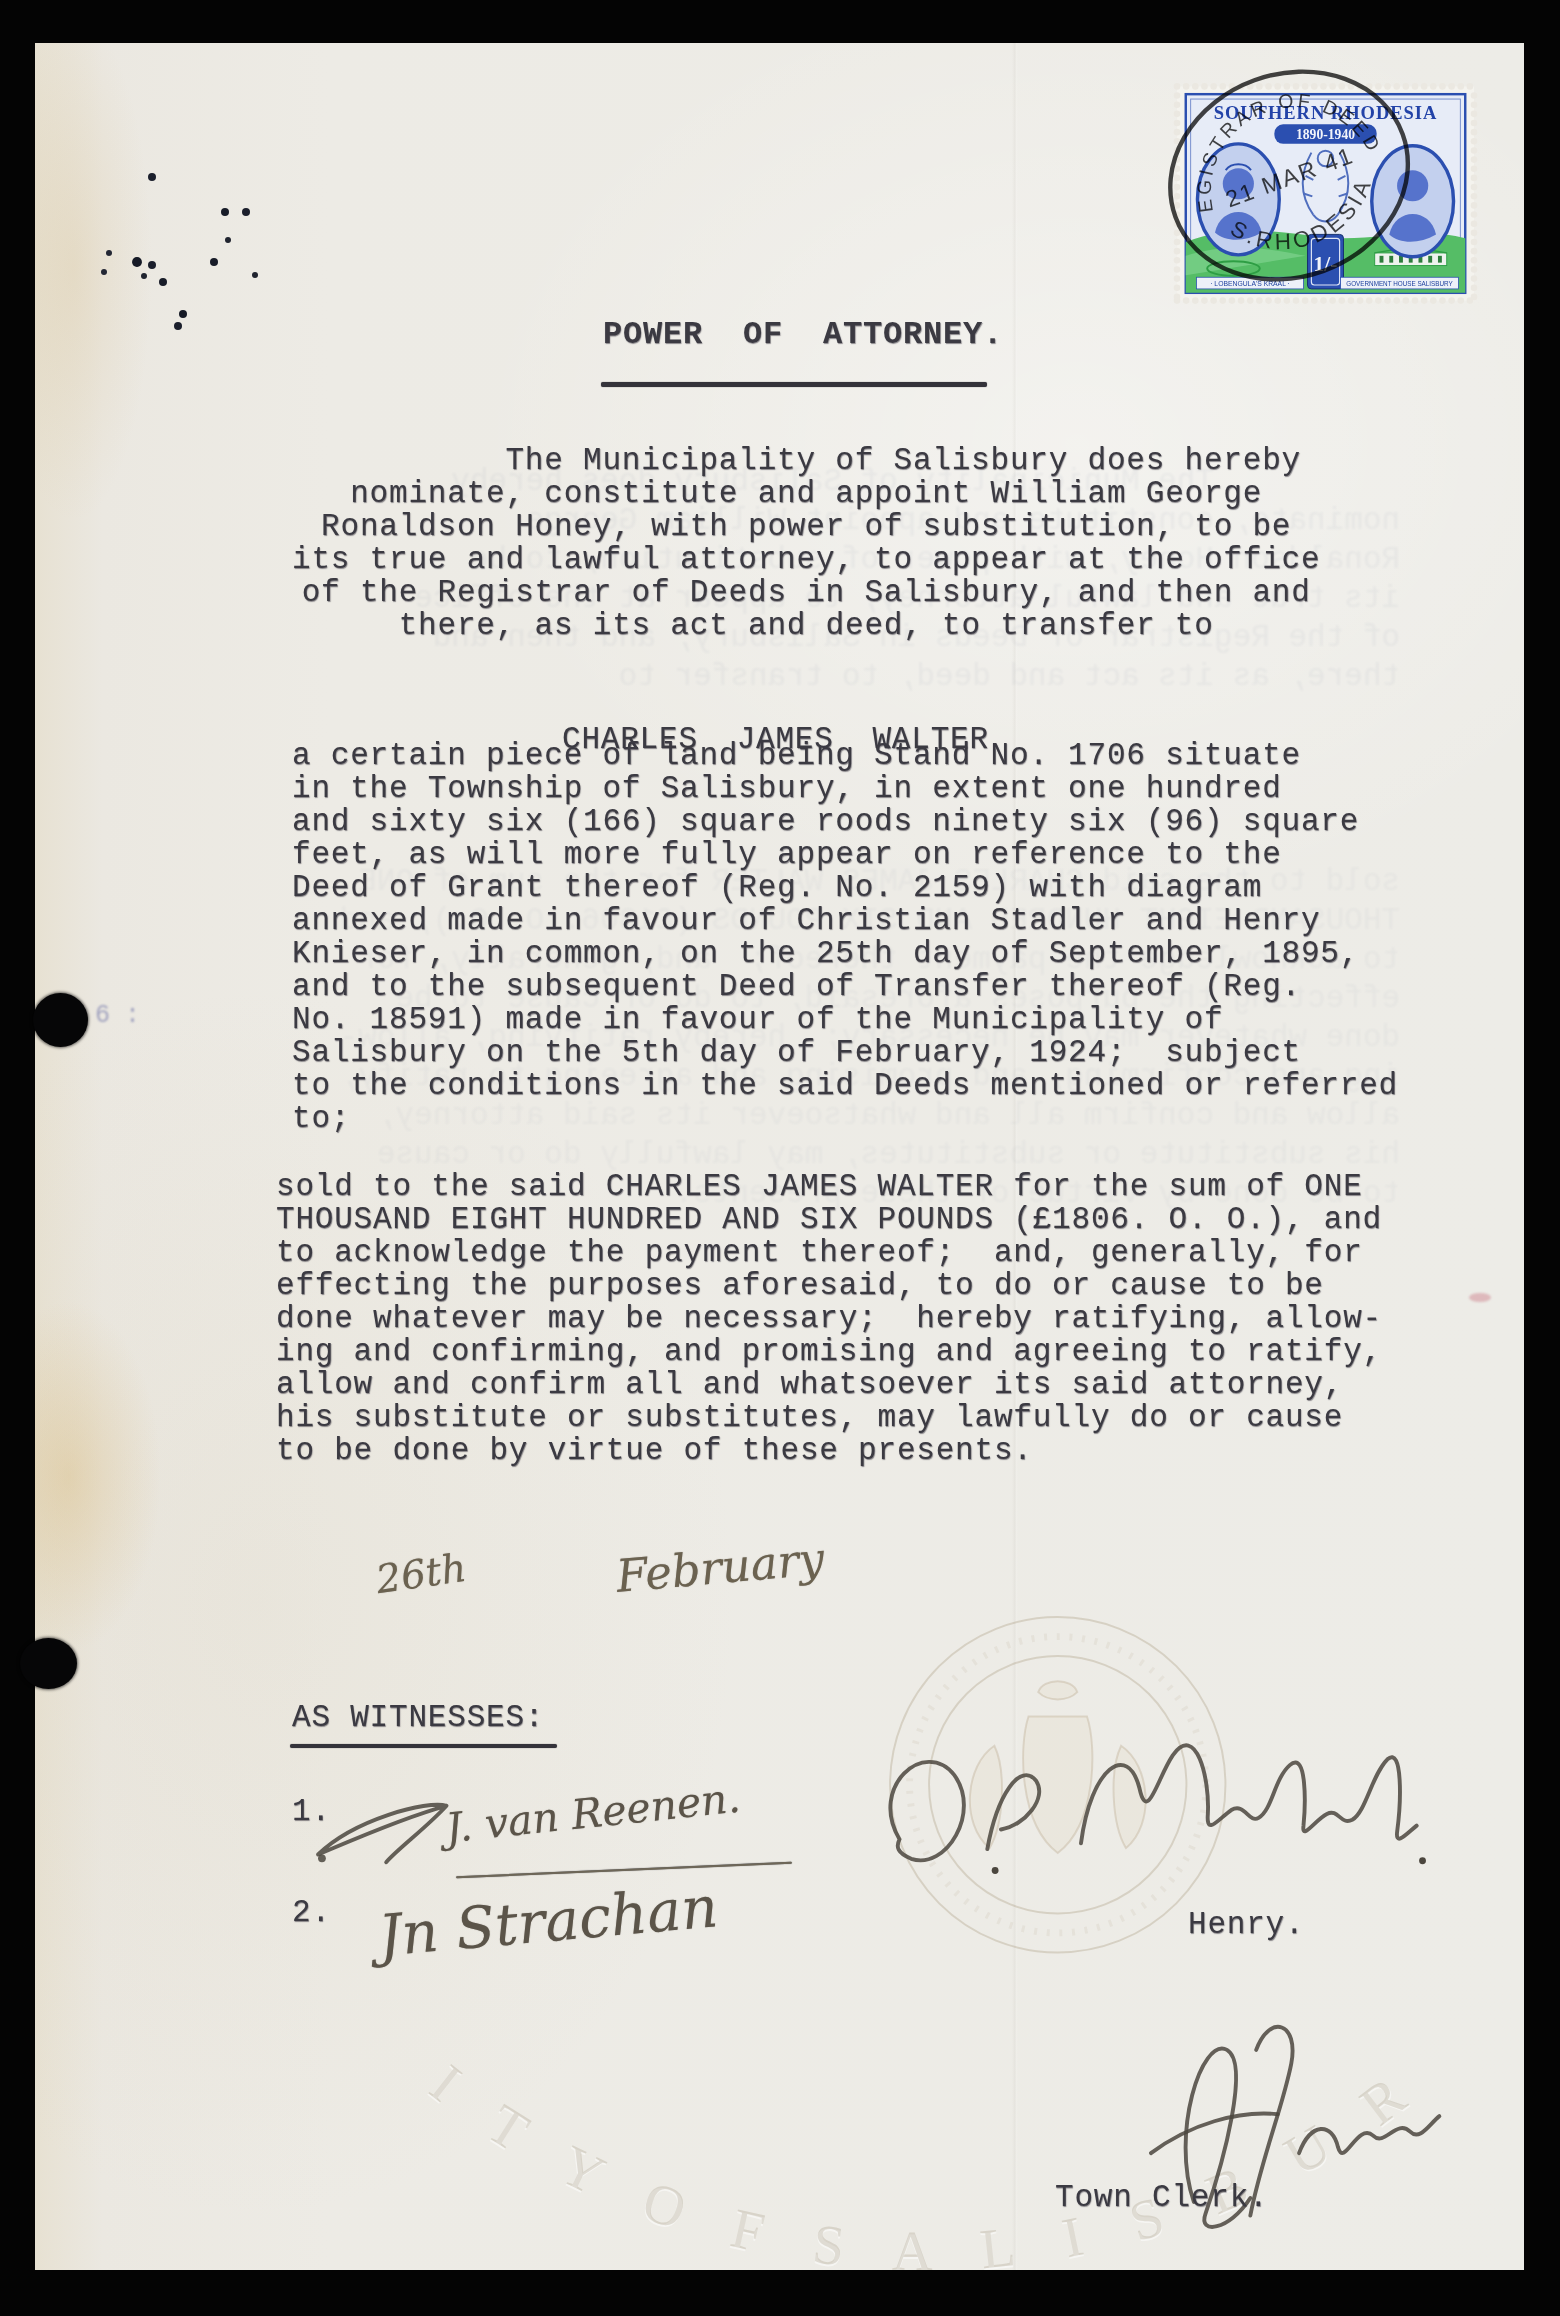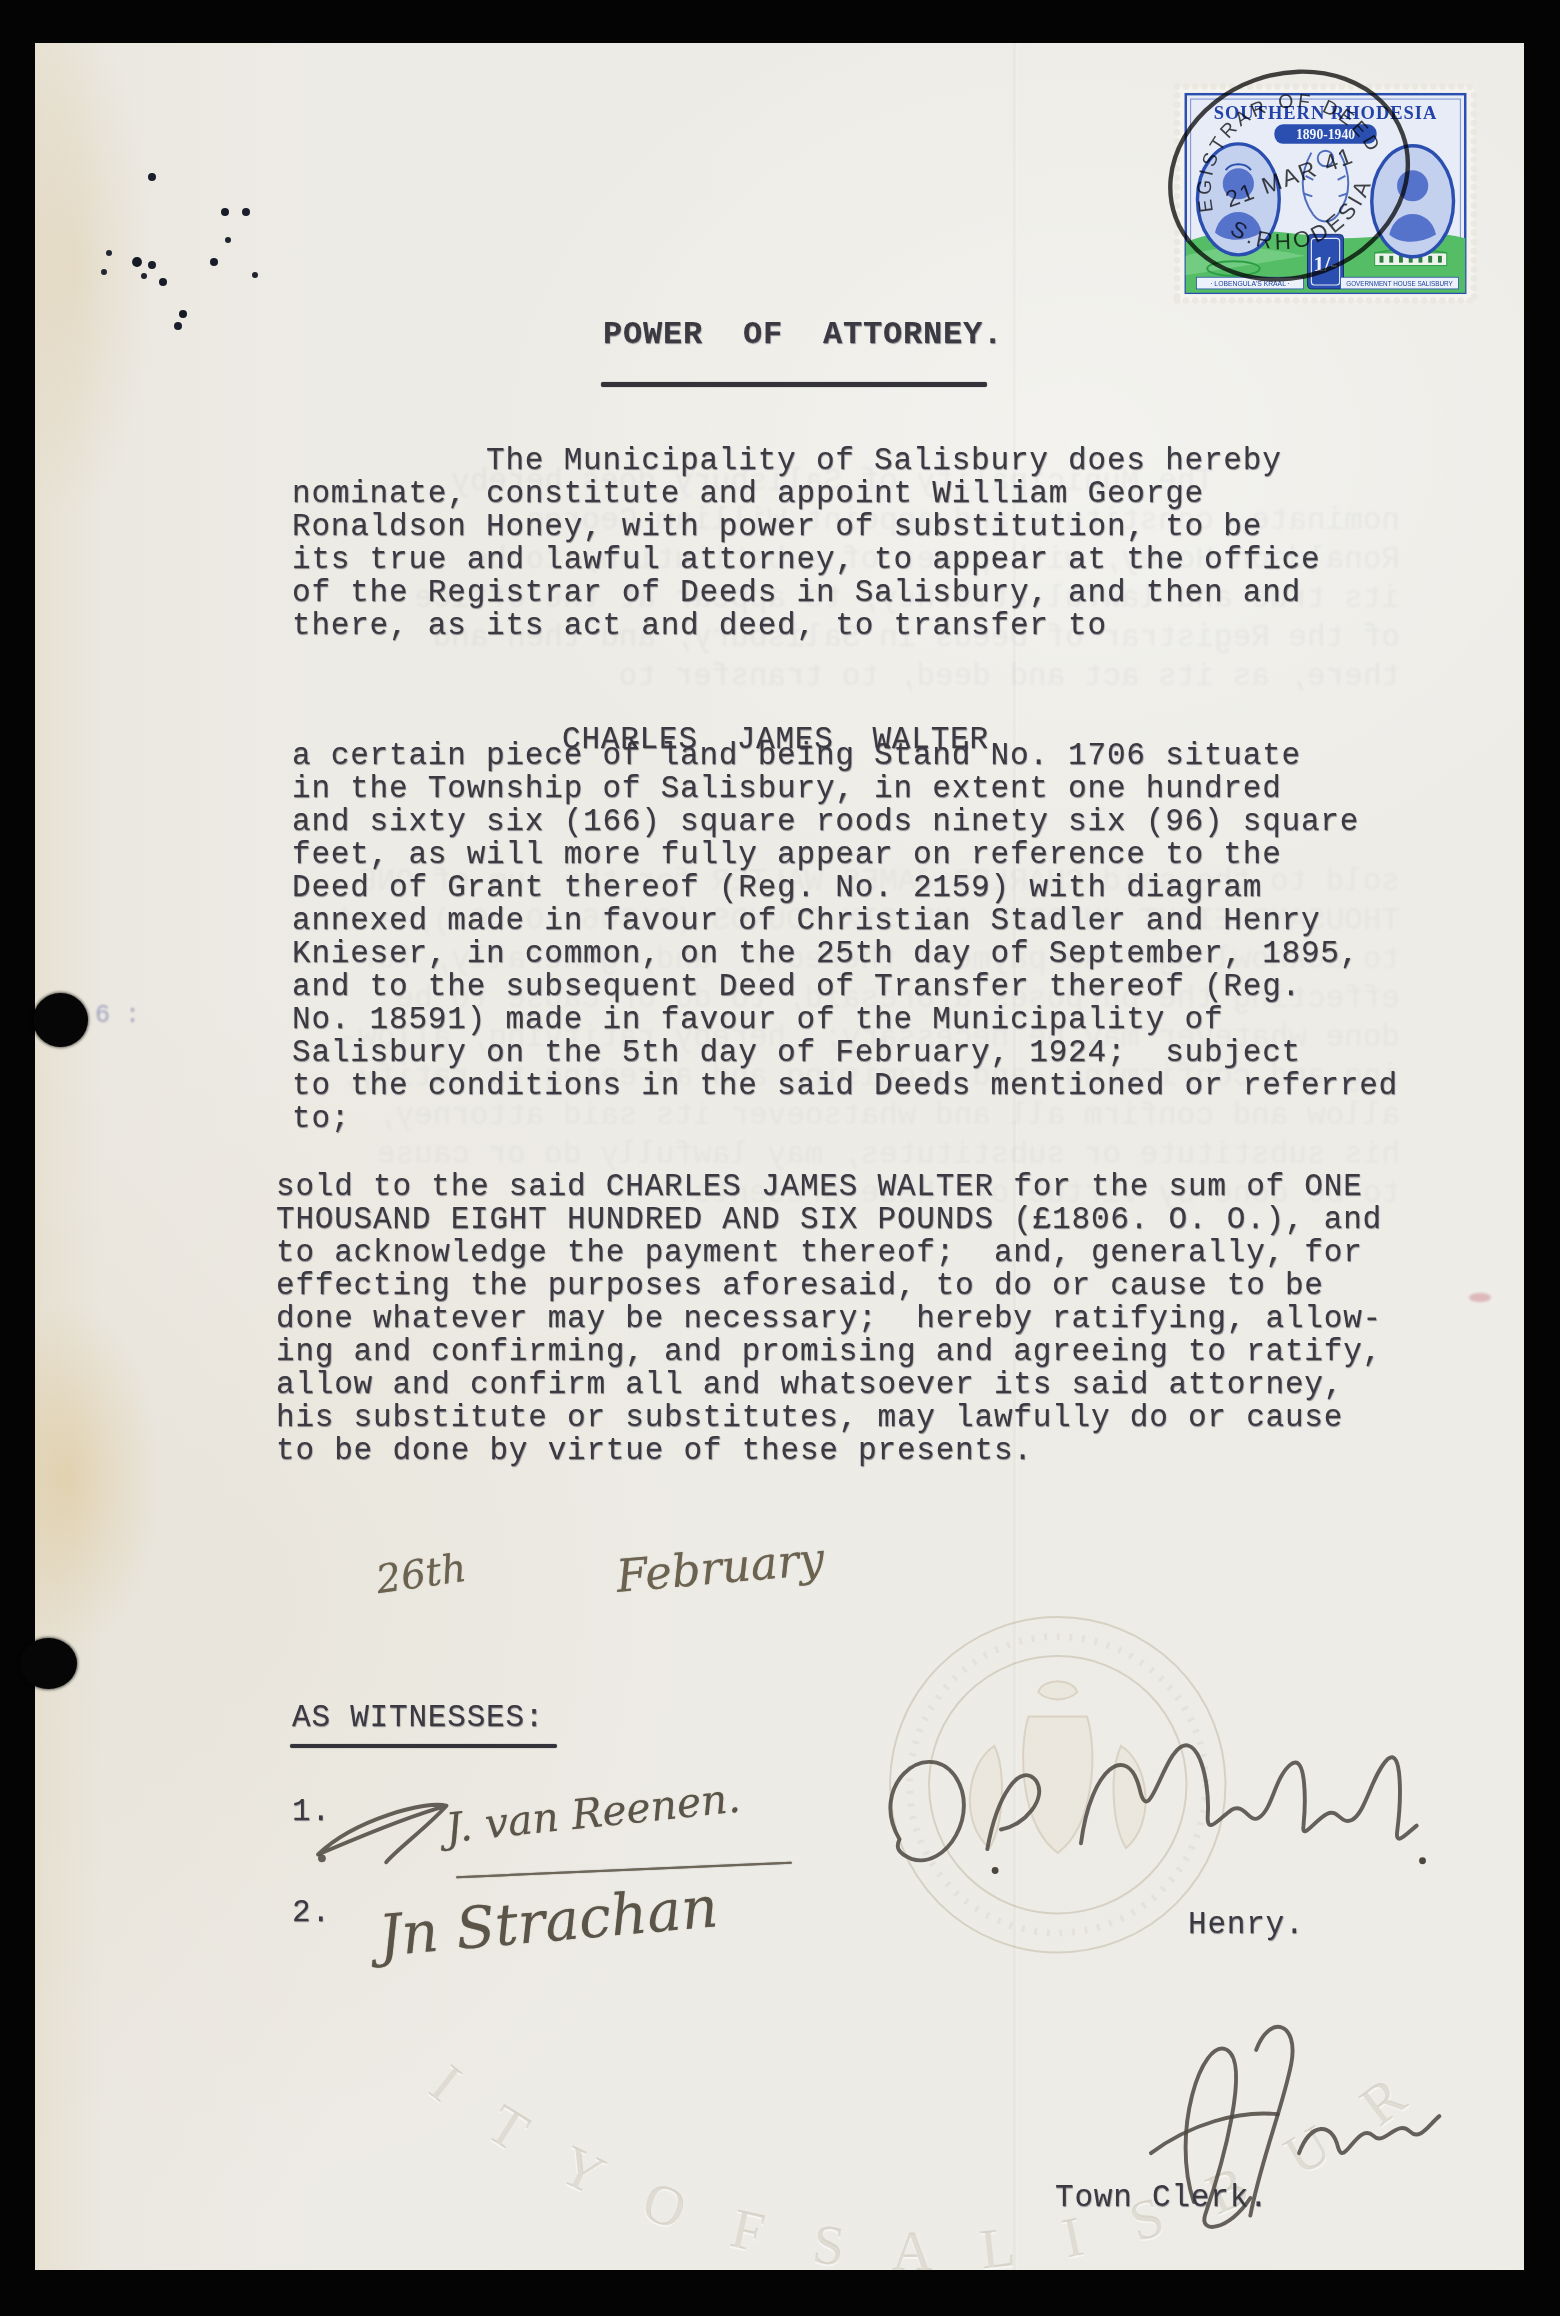--- a/index.html
+++ b/index.html
@@ -81,21 +81,21 @@
         <textPath href="#sealArc" startOffset="50%" text-anchor="middle">C I T Y   O F   S A L I S B U R Y</textPath>
       </text>
       <text font-family="Liberation Serif, serif" font-size="58" letter-spacing="20" dy="-2" fill="rgba(142,128,102,.22)">
         <textPath href="#sealArc" startOffset="50%" text-anchor="middle">C I T Y   O F   S A L I S B U R Y</textPath>
       </text>
     </svg>
 
     <div class="typed" style="left:568px;top:275px;font-size:32px;font-weight:bold;">POWER  OF  ATTORNEY.</div>
     <div class="rule" style="left:566px;top:339px;width:386px;height:4.9px;"></div>
 
-    <div class="typed" style="left:257px;top:401px;">          The Municipality of Salisbury does hereby
+    <div class="typed" style="left:257px;top:401px;text-align:center;">          The Municipality of Salisbury does hereby
 nominate, constitute and appoint William George
 Ronaldson Honey, with power of substitution, to be
 its true and lawful attorney, to appear at the office
 of the Registrar of Deeds in Salisbury, and then and
 there, as its act and deed, to transfer to</div>
 
     <div class="typed" style="left:527px;top:636px;margin-top:44px;">CHARLES  JAMES  WALTER</div>
 
     <div class="typed" style="left:257px;top:696px;">a certain piece of land being Stand No. 1706 situate
 in the Township of Salisbury, in extent one hundred

